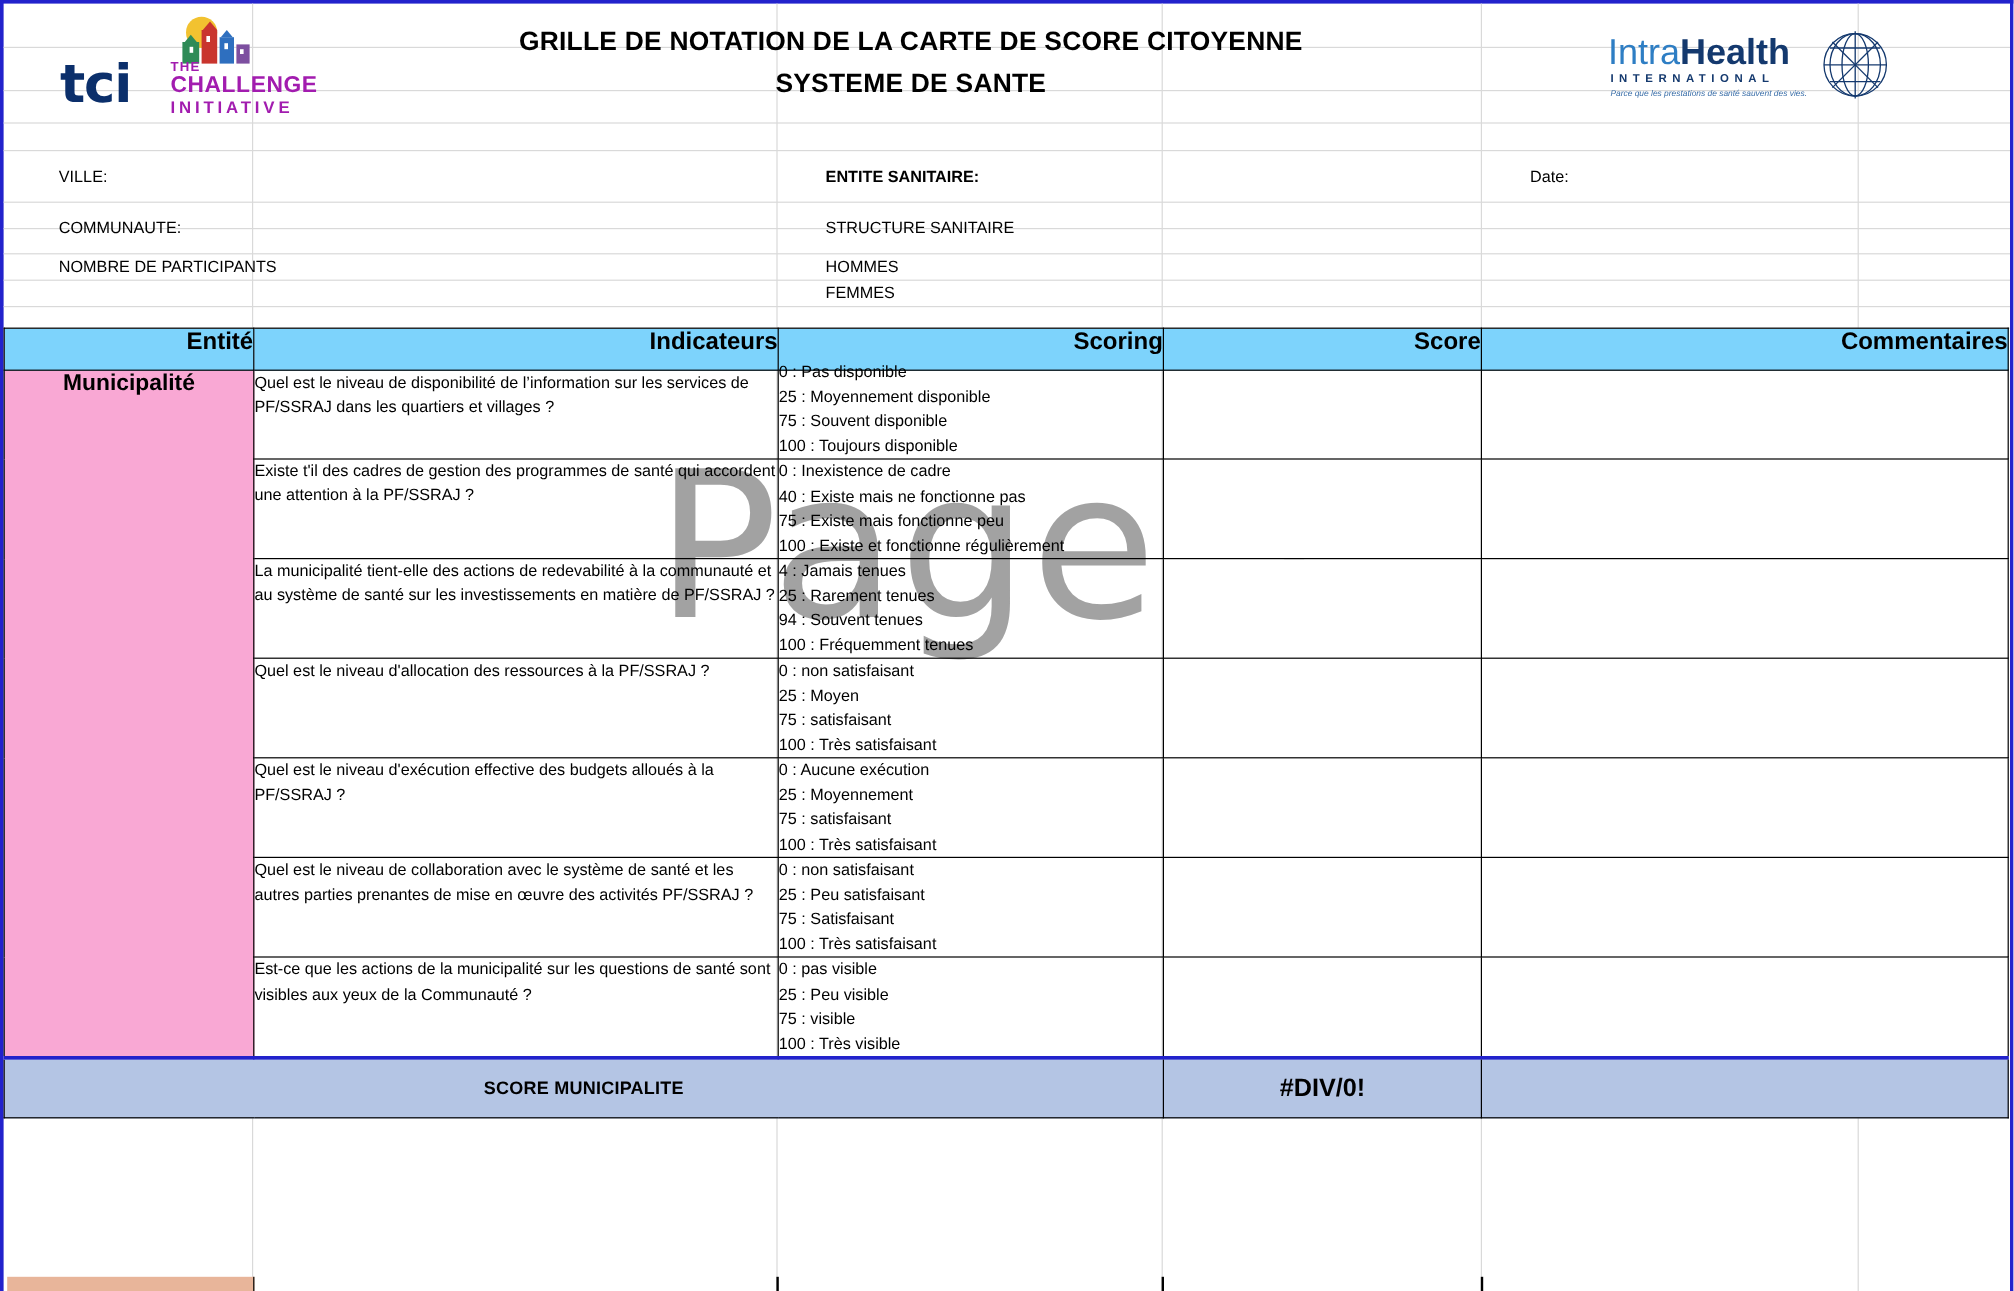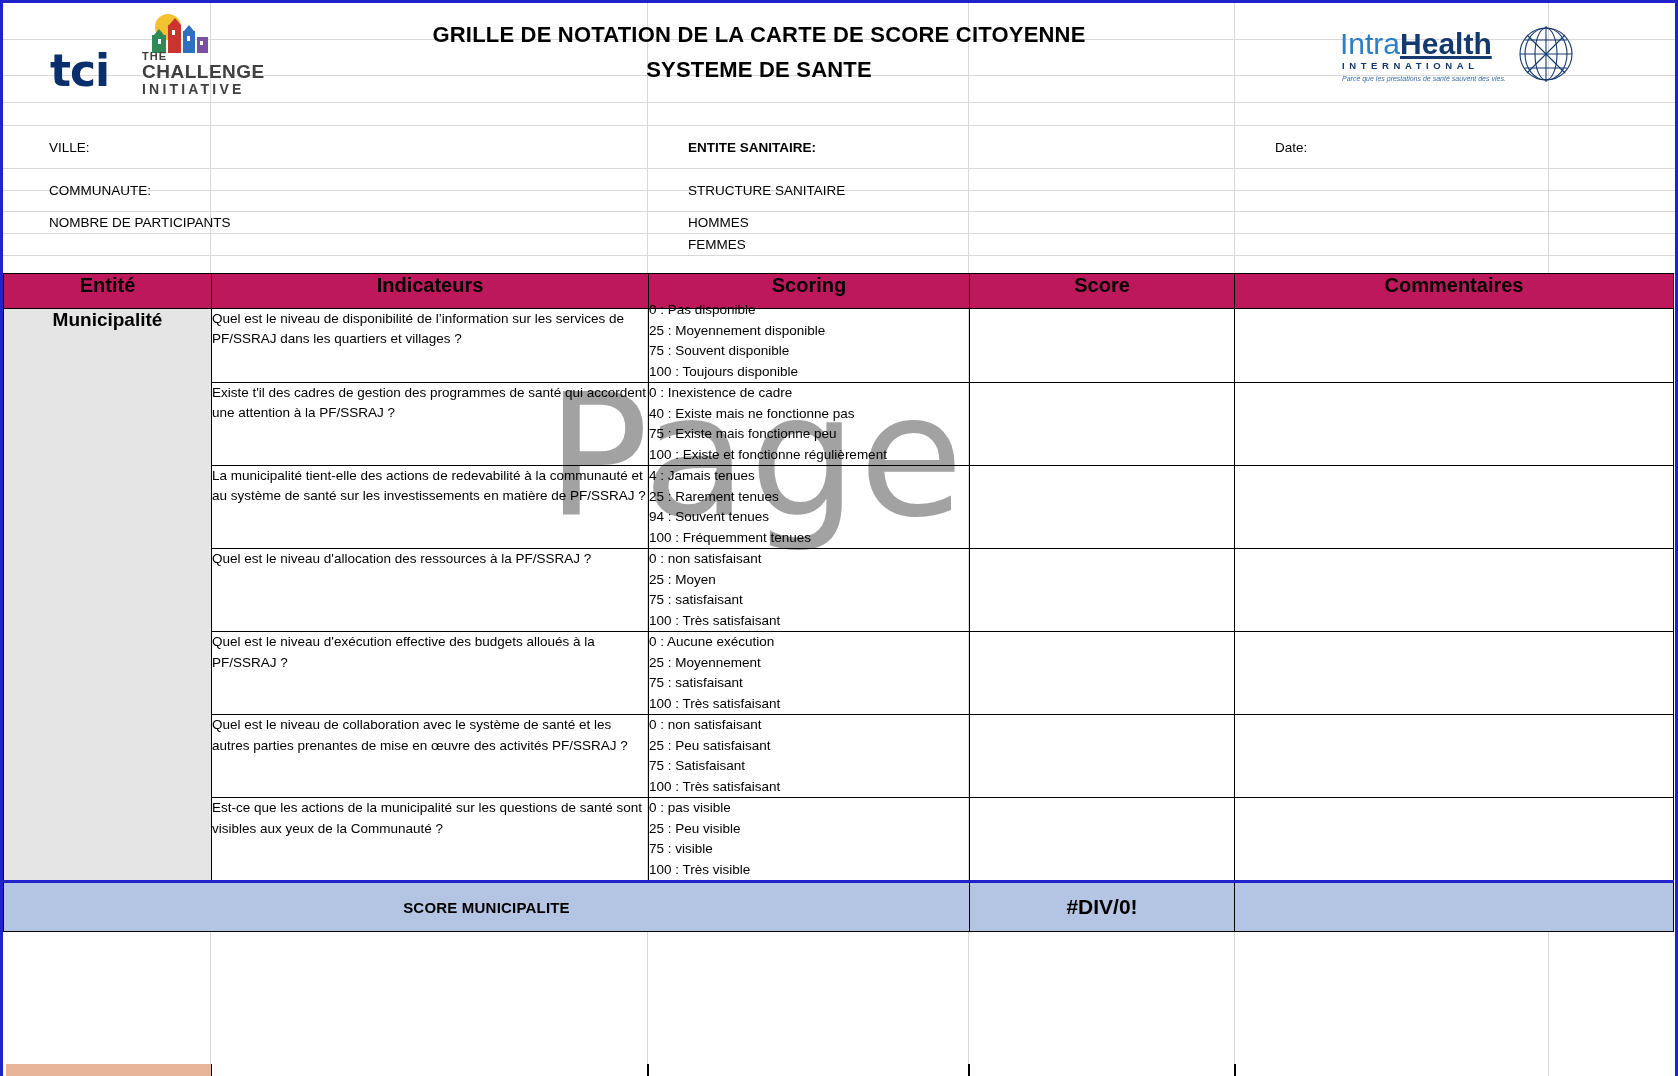--- a/index.html
+++ b/index.html
@@ -88,21 +88,21 @@
     font-size: 44px;
     font-weight: bold;
     color: #0b2f6b;
     letter-spacing: -1px;
   }
   .tci-stack {
     position: absolute;
     left: 95px;
     top: 42px;
     font-family: "Liberation Sans", sans-serif;
-    color: #404040;
+    color: #a21caf;
     line-height: 1.02;
   }
   .tci-the { font-size: 11px; font-weight: bold; letter-spacing: 1px; }
   .tci-challenge { font-size: 19px; font-weight: bold; letter-spacing: 0.5px; }
   .tci-initiative { font-size: 14px; font-weight: bold; letter-spacing: 3.2px; }
   .tci-art {
     position: absolute;
     left: 95px;
     top: 2px;
     width: 120px;
@@ -133,21 +133,21 @@
   }
   .ih-word {
     position: absolute;
     left: 0;
     top: 8px;
     font-size: 30px;
     font-family: "Liberation Sans", sans-serif;
     color: #1a4f9c;
   }
   .ih-word .light { color: #2e7ec4; }
-  .ih-word .bold { font-weight: bold; color: #14396e; text-decoration: underline; }
+  .ih-word .bold { font-weight: bold; color: #14396e; }
   .ih-sub {
     position: absolute;
     left: 2px;
     top: 41px;
     font-size: 9.5px;
     letter-spacing: 4.6px;
     color: #14396e;
     font-weight: bold;
   }
   .ih-tag {
@@ -197,36 +197,36 @@
     table-layout: fixed;
     width: 1670px;
     margin-left: 0;
   }
   table.grille th, table.grille td {
     border: 1.5px solid #000000;
     vertical-align: top;
     padding: 0;
   }
   thead th {
-    background: #be185d;
-    text-align: center;
+    background: #7dd3fc;
+    text-align: right;
     font-size: 20px;
     font-weight: bold;
     padding: 6px 8px 8px 8px;
     height: 34px;
     vertical-align: middle;
   }
   .col-entite { width: 208px; }
   .col-ind { width: 437px; }
   .col-scoring { width: 321px; }
   .col-score { width: 265px; }
   .col-comm { width: 439px; }
 
   td.entite-cell {
-    background: #e5e5e5;
+    background: #f9a8d4;
     text-align: center;
     vertical-align: middle;
     font-size: 19px;
     font-weight: bold;
   }
   td.ind-cell {
     font-size: 13.5px;
     line-height: 1.5;
     padding: 11px 10px 10px 10px;
     vertical-align: middle;

